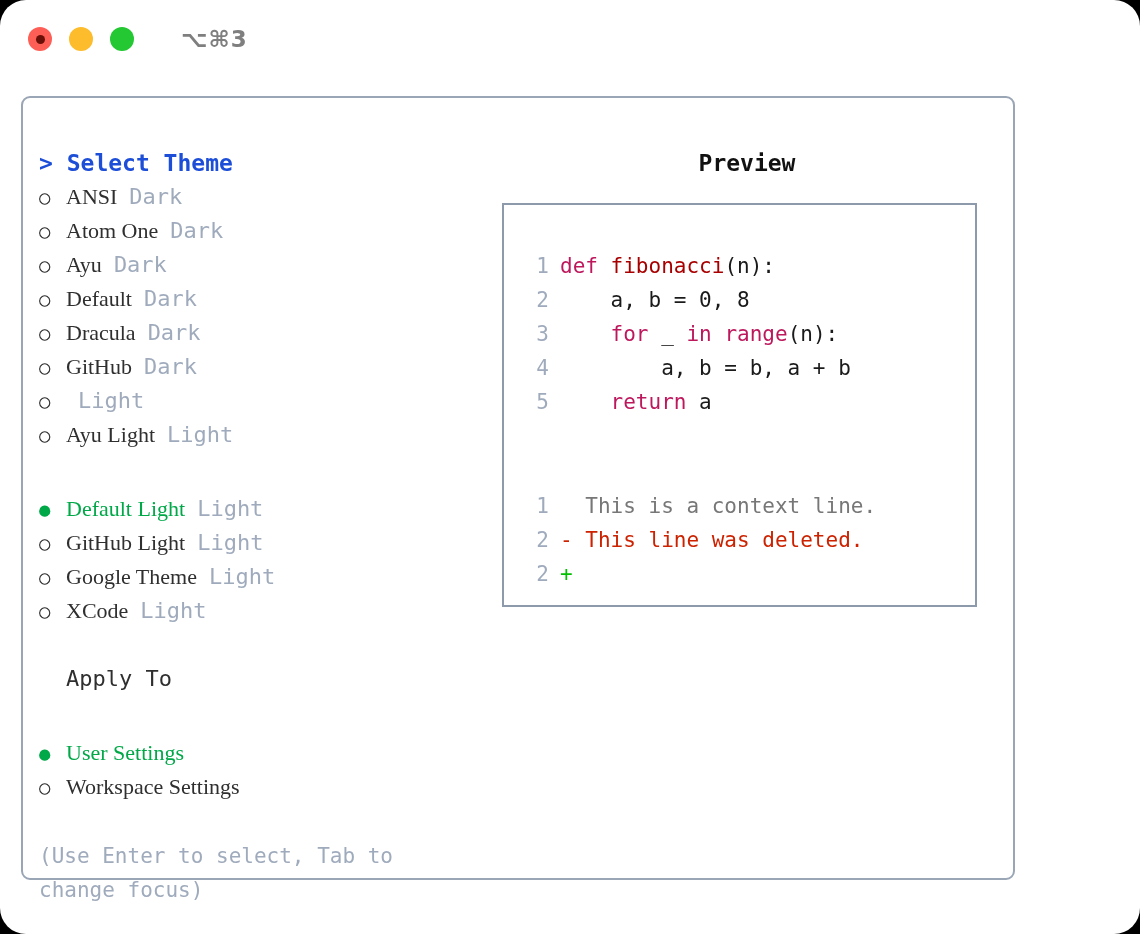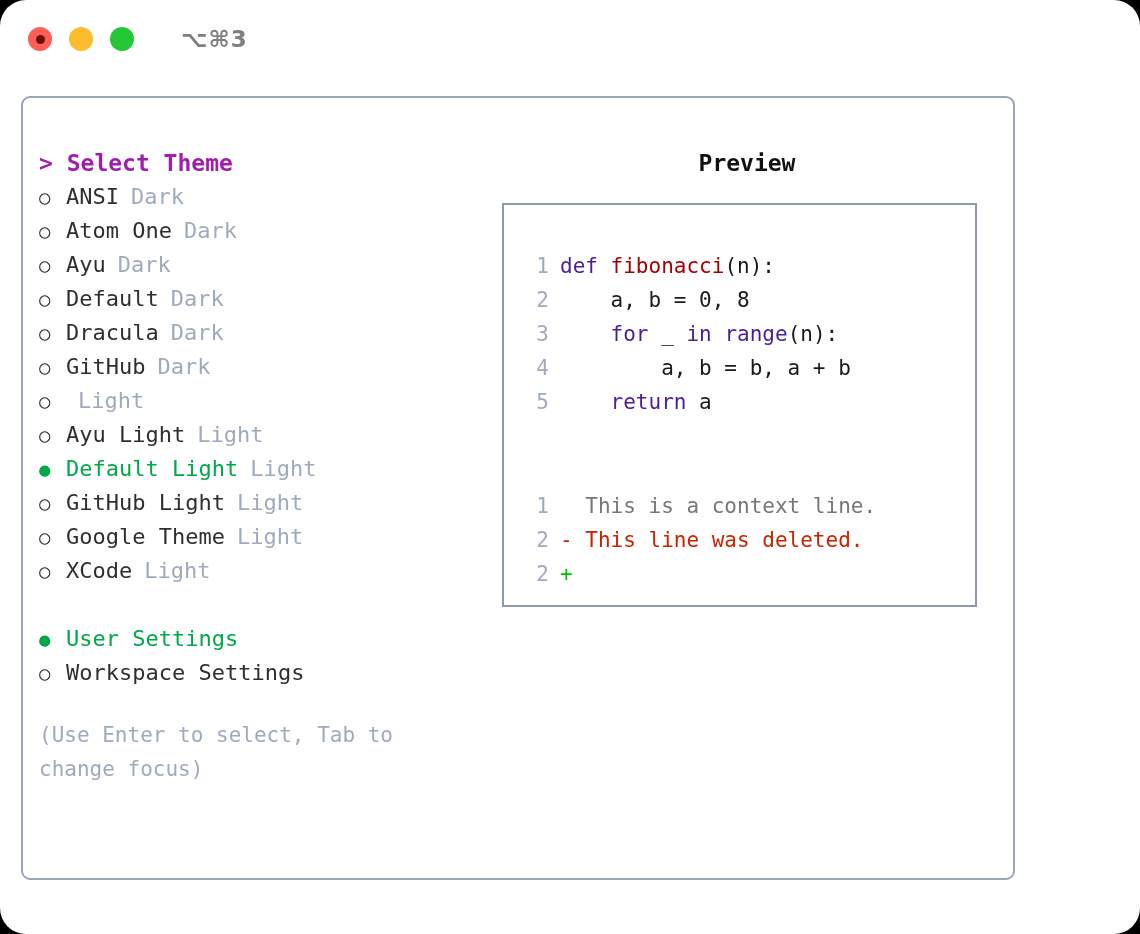--- a/index.html
+++ b/index.html
@@ -82,21 +82,21 @@
   .left-pane {
     position: absolute;
     left: 16px;
     top: 48px;
     width: 460px;
   }
 
   .pane-title {
     font-size: 23px;
     font-weight: bold;
-    color: #a21caf;
+    color: #1d4ed8;
     line-height: 34px;
     white-space: pre;
   }
 
   .opt-list { margin: 0; padding: 0; list-style: none; }
 
   .opt {
     display: flex;
     align-items: baseline;
     line-height: 34px;
@@ -106,40 +106,40 @@
   }
   .opt .marker {
     width: 14px;
     display: inline-block;
     text-align: left;
     font-size: 19px;
     color: #2f2f2f;
     flex: 0 0 auto;
   }
   .opt .gap { display: inline-block; width: 13px; flex: 0 0 auto; }
-  .opt .label { color: #2f2f2f; }
+  .opt .label { color: #2f2f2f; font-family: Liberation Serif, serif; }
   .opt .tag {
     color: #9fabbc;
     margin-left: 12px;
   }
   .opt.selected .marker { color: #00a848; }
-  .opt.selected .label  { color: #00a848; }
+  .opt.selected .label  { color: #00a848; margin-top: 40px; }
 
   .section-gap { height: 34px; }
 
   .apply-title {
     font-size: 22px;
     color: #2f2f2f;
     line-height: 34px;
     padding-left: 27px;
     white-space: pre;
   }
 
   .hint {
-    margin-top: 28px;
+    margin-top: 35px;
     font-size: 21px;
     color: #9fabbc;
     line-height: 34px;
     width: 410px;
     white-space: pre-wrap;
   }
 
   
   .right-pane {
     position: absolute;
@@ -173,21 +173,21 @@
     padding-left: 19px;
   }
   .ln {
     width: 26px;
     text-align: right;
     color: #9fabbc;
     flex: 0 0 auto;
     margin-right: 11px;
   }
   .code-text { color: #1a1a1a; }
-  .kw  { color: #4c1d95; }
+  .kw  { color: #be185d; }
   .fn  { color: #a80000; }
   .pl  { color: #1a1a1a; }
 
   .blank-line { height: 34px; }
 
   .diff-ctx  { color: #777777; margin-top: 36px; }
   .diff-del  { color: #cc2200; }
   .diff-add  { color: #00c000; }
 </style>
 </head>
@@ -220,20 +220,21 @@
           <li class="opt"><span class="marker">○</span><span class="gap"></span><span class="tag">Light</span></li>
           <li class="opt"><span class="marker">○</span><span class="gap"></span><span class="label">Ayu Light</span><span class="tag">Light</span></li>
           <li class="opt selected"><span class="marker">●</span><span class="gap"></span><span class="label">Default Light</span><span class="tag">Light</span></li>
           <li class="opt"><span class="marker">○</span><span class="gap"></span><span class="label">GitHub Light</span><span class="tag">Light</span></li>
           <li class="opt"><span class="marker">○</span><span class="gap"></span><span class="label">Google Theme</span><span class="tag">Light</span></li>
           <li class="opt"><span class="marker">○</span><span class="gap"></span><span class="label">XCode</span><span class="tag">Light</span></li>
         </ul>
 
       <div class="section-gap"></div>
 
+      <div class="apply-title">Apply To</div>
 
       <ul class="opt-list" id="apply-list">
           <li class="opt selected"><span class="marker">●</span><span class="gap"></span><span class="label">User Settings</span></li>
           <li class="opt"><span class="marker">○</span><span class="gap"></span><span class="label">Workspace Settings</span></li>
         </ul>
 
       <div class="hint">(Use Enter to select, Tab to change focus)</div>
     </div>
 
     <div class="right-pane">

